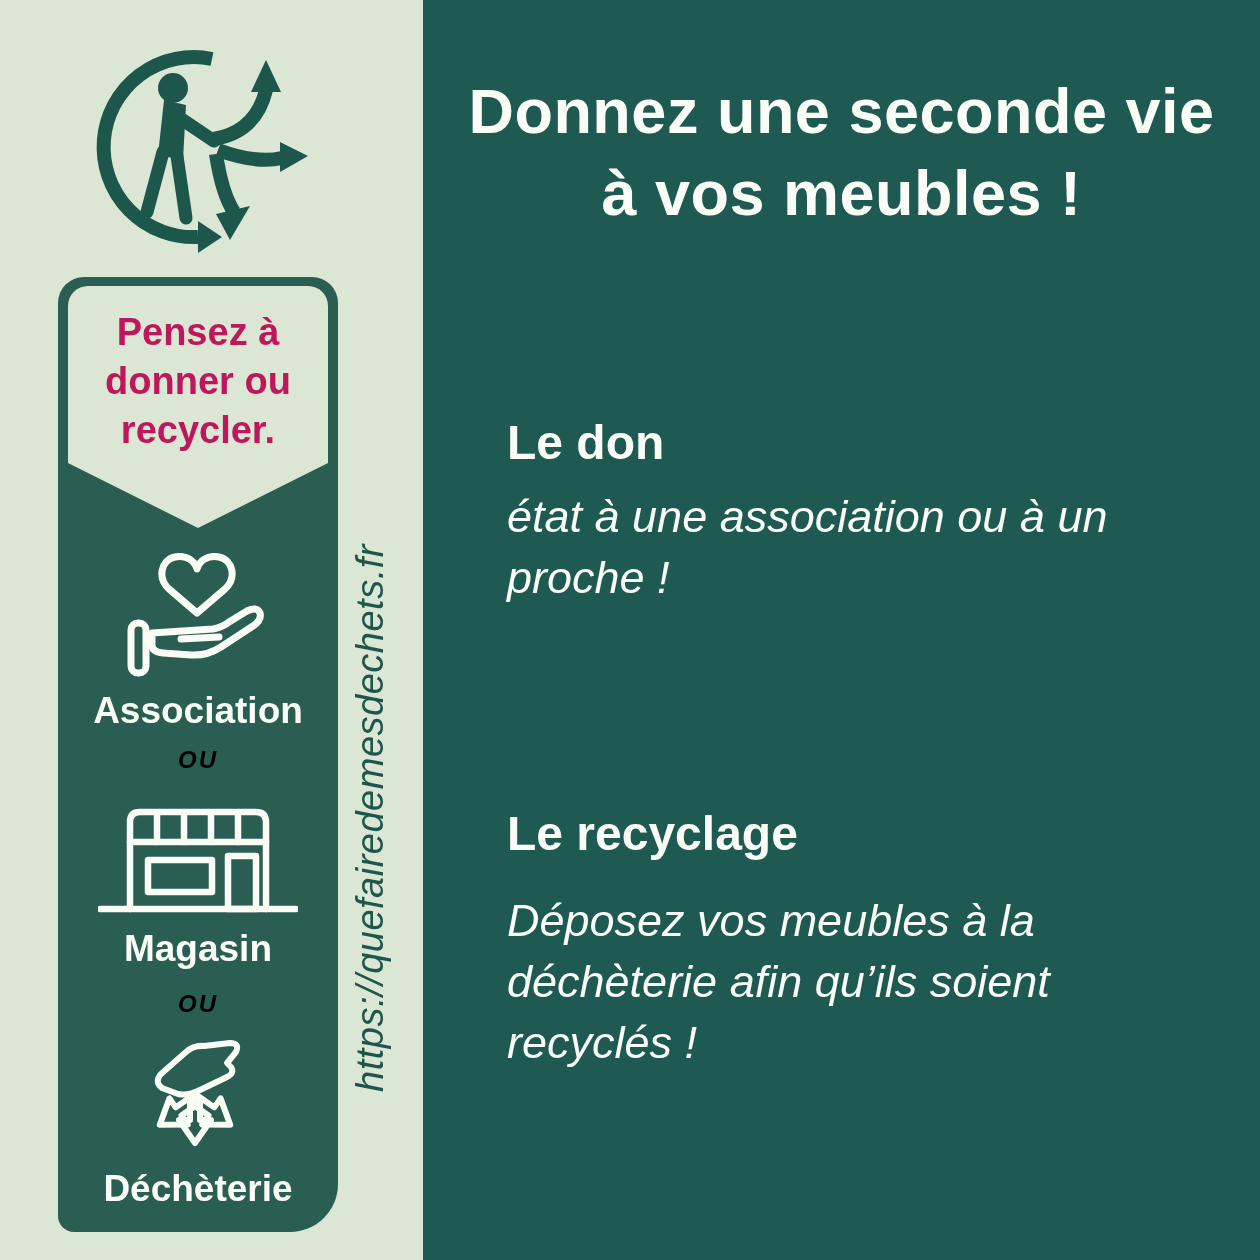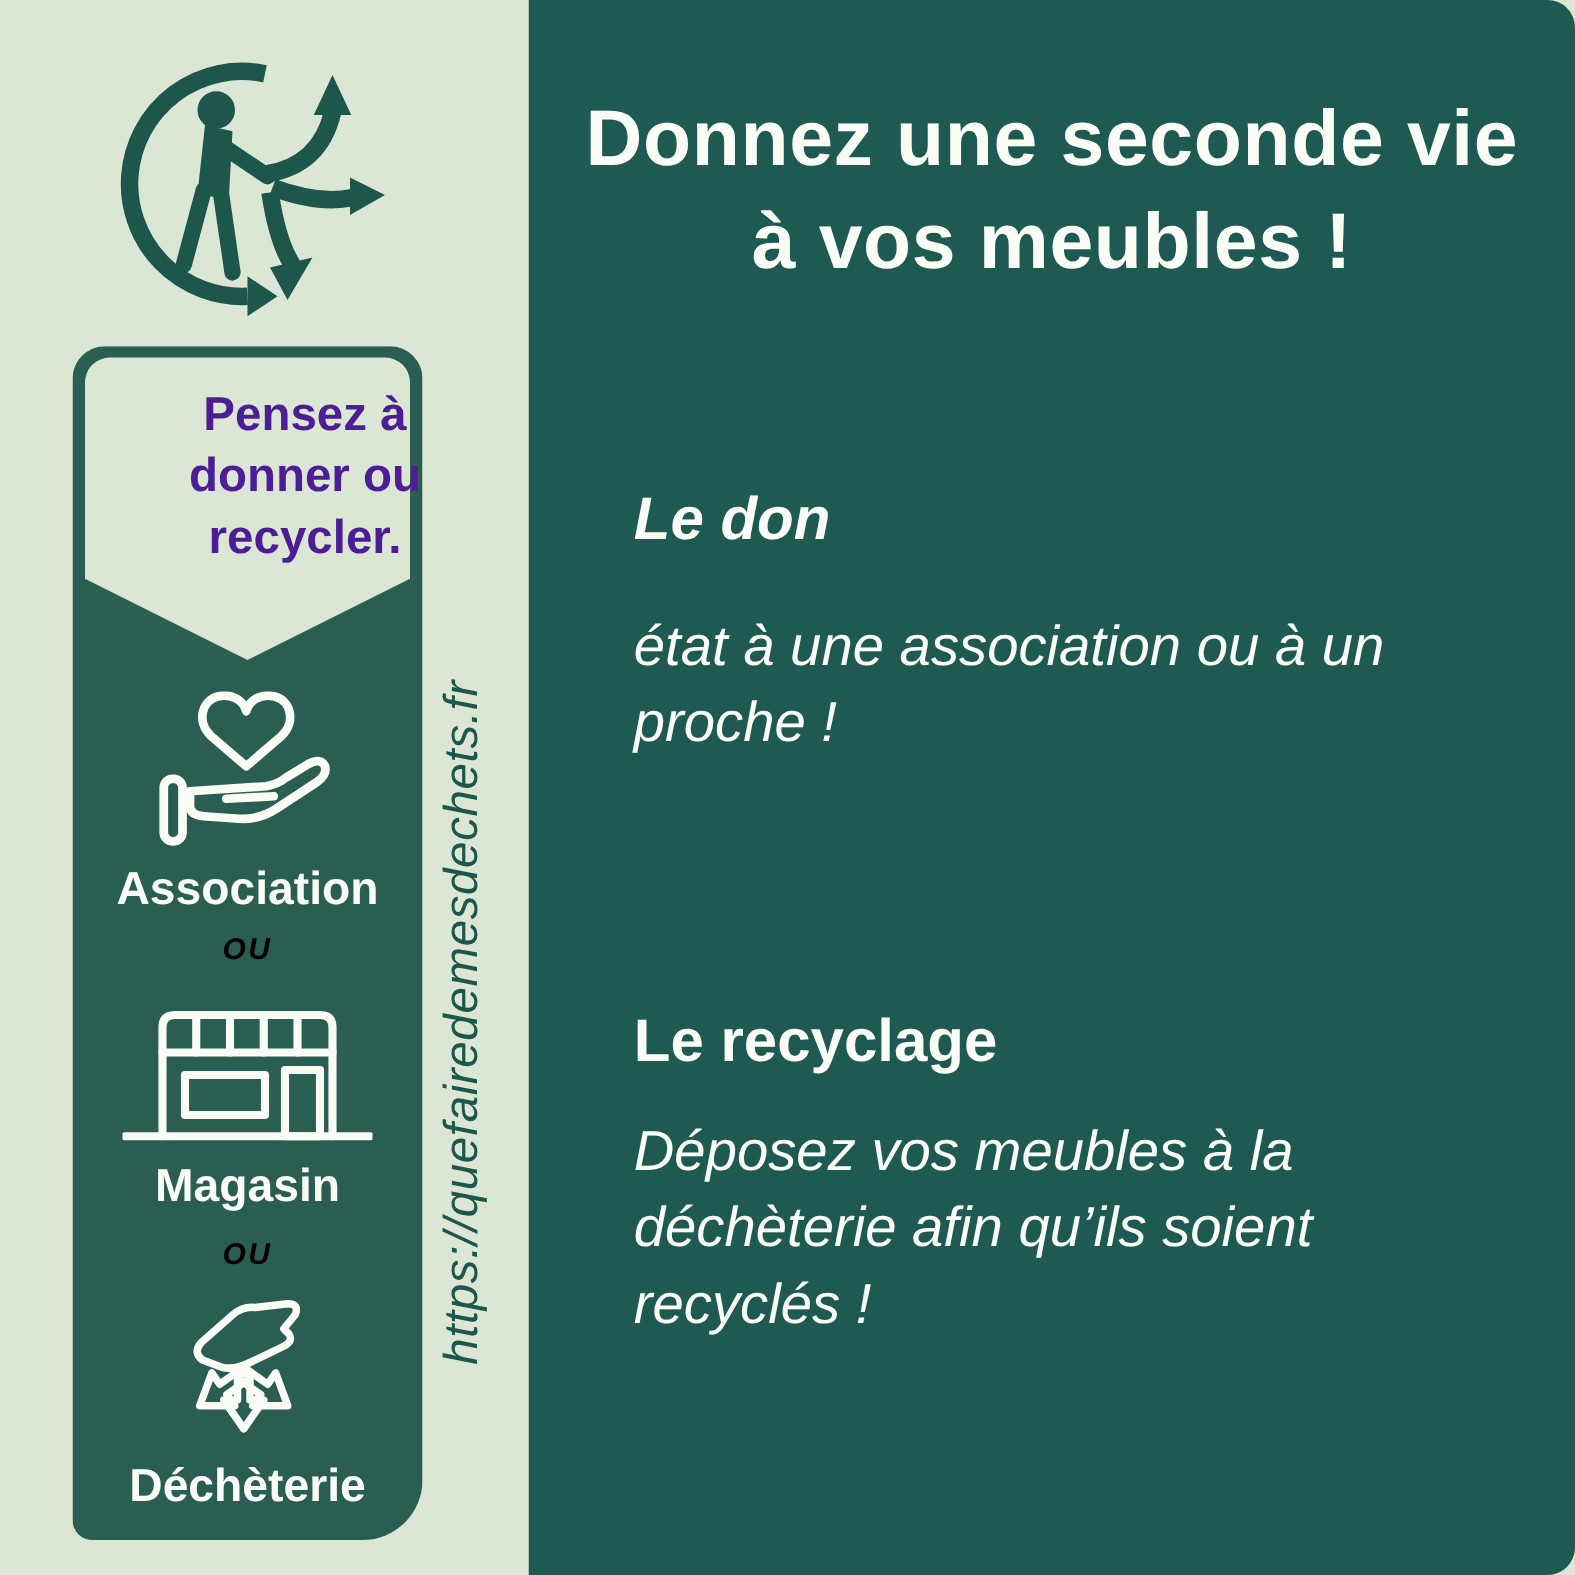--- a/index.html
+++ b/index.html
@@ -1,33 +1,33 @@
 <!DOCTYPE html>
 <html><head>
 <meta charset="utf-8">
 <style>
   html,body{margin:0;padding:0;background:#dce6d5;}
   #canvas{
     position:relative;width:1260px;height:1260px;overflow:hidden;
-    background:#dce6d5;font-family:"Liberation Sans",sans-serif;border-radius:22px;
+    background:#dce6d5;font-family:"Liberation Sans",sans-serif;
   }
   .right-panel{position:absolute;left:423px;top:0;width:837px;height:1260px;background:#1e5a52;}
   .title{position:absolute;top:70px;left:0;width:100%;text-align:center;
     color:#fafcf6;font-weight:bold;font-size:63px;line-height:82px;letter-spacing:0.5px;}
   .title span{display:block;}
   .sec-heading{position:absolute;left:84px;color:#fafcf6;font-weight:bold;font-size:48px;}
-  .h-don{top:388px;font-style:italic;}
+  .h-don{top:415px;}
   .h-rec{top:806px;}
   .sec-body{position:absolute;left:84px;color:#fafcf6;font-style:italic;font-size:45px;line-height:61px;}
   .b-don{top:486px;}
   .b-rec{top:890px;}
   .sec-body span{display:block;}
   .column-svg{position:absolute;left:58px;top:277px;}
   .badge-text{position:absolute;left:58px;top:308px;width:280px;text-align:center;
-    color:#4c1d95;font-weight:bold;font-size:38px;line-height:49px;margin-left:46px;}
+    color:#be185d;font-weight:bold;font-size:38px;line-height:49px;}
   .badge-text span{display:block;}
   .col-label{position:absolute;left:58px;width:280px;text-align:center;
     color:#fafcf6;font-weight:bold;font-size:37px;}
   .lbl-association{top:690px;}
   .lbl-magasin{top:928px;}
   .lbl-decheterie{top:1168px;}
   .ou-sep{position:absolute;left:58px;width:280px;text-align:center;
     color:#000000;font-style:italic;font-size:24px;font-weight:600;letter-spacing:2px;}
   .ou-1{top:746px;}
   .ou-2{top:990px;}

